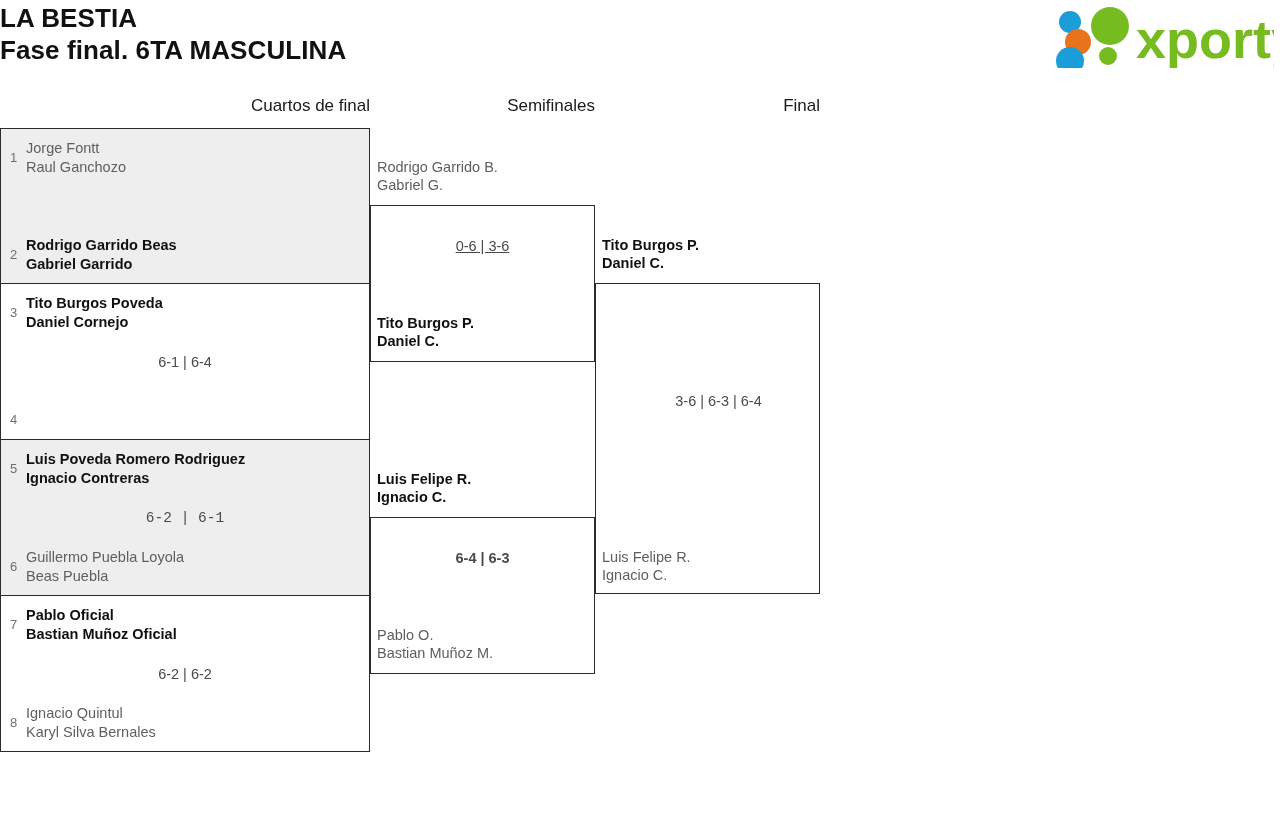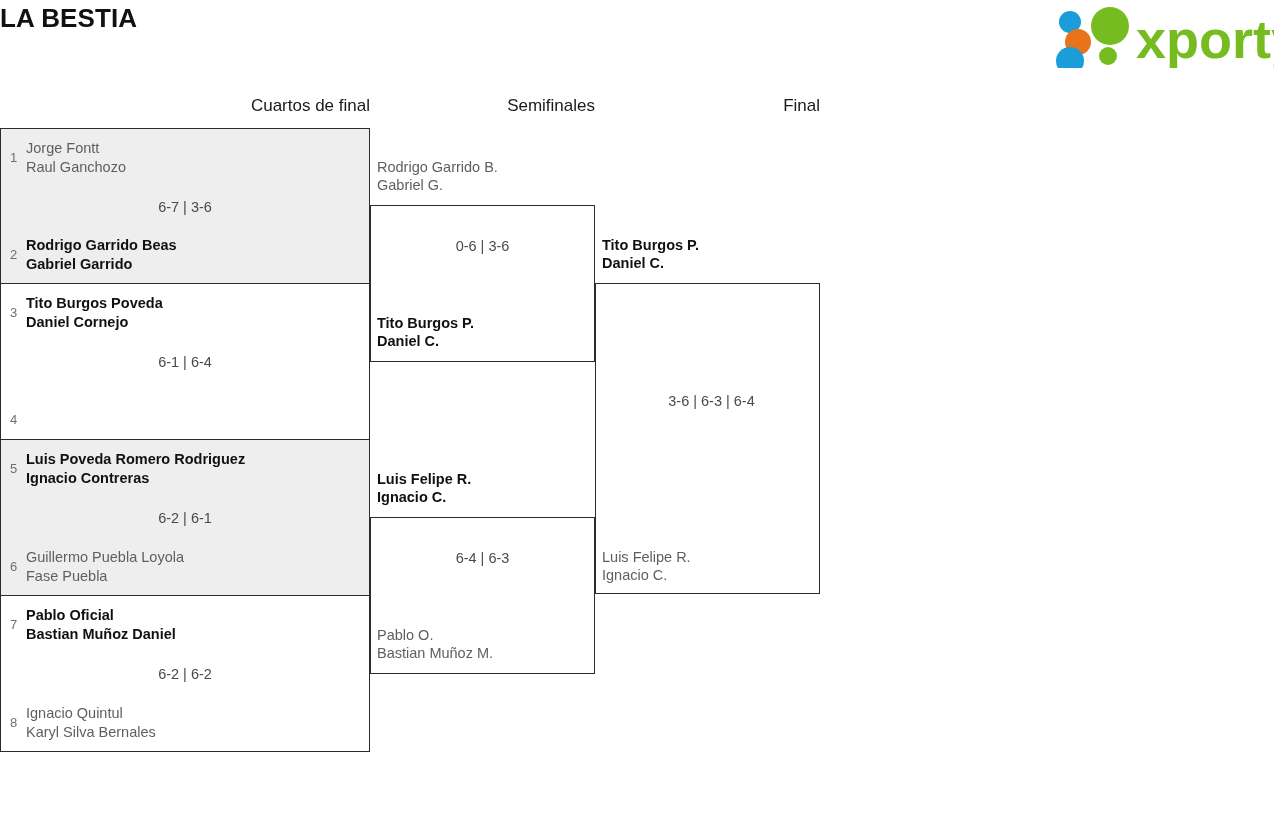--- a/index.html
+++ b/index.html
@@ -149,20 +149,21 @@
     color: #4a4a4a;
     white-space: nowrap;
   }
 </style>
 </head>
 <body>
 
 <div id="header">
   <div id="title-block">
     <div class="title-line1">LA BESTIA</div>
+    <div class="title-line2">Fase final. 6TA MASCULINA</div>
   </div>
 
   <div id="brand-logo">
     <svg width="226" height="62" viewBox="0 0 226 62" xmlns="http://www.w3.org/2000/svg">
 
       <circle cx="22" cy="16" r="11" fill="#1b9dd9"></circle>
       <circle cx="30" cy="36" r="13" fill="#e8731a"></circle>
       <circle cx="22" cy="55" r="14" fill="#1b9dd9"></circle>
       <circle cx="62" cy="20" r="19" fill="#76bc21"></circle>
       <circle cx="60" cy="50" r="9" fill="#76bc21"></circle>
@@ -179,21 +180,20 @@
 <div id="bracket">
 
   <div class="match qf shaded" style="left:0px; top:128px; width:370px; height:156px;">
     <div class="team top">
       <div class="seed">1</div>
       <div class="names">
         <div class="player">Jorge Fontt</div>
         <div class="player">Raul Ganchozo</div>
       </div>
     </div>
-    <div class="score" style="top:69px;">6-7 | 3-6</div>
     <div class="team bottom winner">
       <div class="seed">2</div>
       <div class="names">
         <div class="player">Rodrigo Garrido Beas</div>
         <div class="player">Gabriel Garrido</div>
       </div>
     </div>
   </div>
 
   <div class="match qf stacked" style="left:0px; top:284px; width:370px; height:156px;">
@@ -211,82 +211,82 @@
   </div>
 
   <div class="match qf stacked shaded" style="left:0px; top:440px; width:370px; height:156px;">
     <div class="team top winner">
       <div class="seed">5</div>
       <div class="names">
         <div class="player">Luis Poveda Romero Rodriguez</div>
         <div class="player">Ignacio Contreras</div>
       </div>
     </div>
-    <div class="score" style="top:69px;">6-2 | 6-1</div>
+    <div class="score" style="top:69px;font-family:Liberation Mono, monospace;">6-2 | 6-1</div>
     <div class="team bottom">
       <div class="seed">6</div>
       <div class="names">
         <div class="player">Guillermo Puebla Loyola</div>
-        <div class="player">Fase Puebla</div>
+        <div class="player">Beas Puebla</div>
       </div>
     </div>
   </div>
 
   <div class="match qf stacked" style="left:0px; top:596px; width:370px; height:156px;">
     <div class="team top winner">
       <div class="seed">7</div>
       <div class="names">
         <div class="player">Pablo Oficial</div>
-        <div class="player">Bastian Muñoz Daniel</div>
+        <div class="player">Bastian Muñoz Oficial</div>
       </div>
     </div>
     <div class="score" style="top:69px;">6-2 | 6-2</div>
     <div class="team bottom">
       <div class="seed">8</div>
       <div class="names">
         <div class="player">Ignacio Quintul</div>
         <div class="player">Karyl Silva Bernales</div>
       </div>
     </div>
   </div>
 
   <div class="match" style="left:370px; top:205px; width:225px; height:157px;">
-    <div class="sf-score" style="left:0; top:31px; width:100%;">0-6 | 3-6</div>
+    <div class="sf-score" style="left:0; top:31px; width:100%;text-decoration:underline;">0-6 | 3-6</div>
   </div>
   <div class="outside-team" style="left:370px; top:148px; height:44px;">
     <div class="names">
       <div class="player">Rodrigo Garrido B.</div>
       <div class="player">Gabriel G.</div>
     </div>
   </div>
   <div class="outside-team winner" style="left:370px; top:304px; height:44px;">
     <div class="names">
       <div class="player">Tito Burgos P.</div>
       <div class="player">Daniel C.</div>
     </div>
   </div>
 
-  <div class="match" style="left:370px; top:517px; width:225px; height:157px;">
+  <div class="match" style="left:370px; top:517px; width:225px; height:157px;font-weight:bold;">
     <div class="sf-score" style="left:0; top:31px; width:100%;">6-4 | 6-3</div>
   </div>
   <div class="outside-team winner" style="left:370px; top:460px; height:44px;">
     <div class="names">
       <div class="player">Luis Felipe R.</div>
       <div class="player">Ignacio C.</div>
     </div>
   </div>
   <div class="outside-team" style="left:370px; top:616px; height:44px;">
     <div class="names">
       <div class="player">Pablo O.</div>
       <div class="player">Bastian Muñoz M.</div>
     </div>
   </div>
 
   <div class="match" style="left:595px; top:283px; width:225px; height:311px;">
-    <div class="final-score" style="left:4px; top:108px; width:100%;">3-6 | 6-3 | 6-4</div>
+    <div class="final-score" style="left:11px; top:108px; width:100%;">3-6 | 6-3 | 6-4</div>
   </div>
   <div class="outside-team winner" style="left:595px; top:226px; height:44px;">
     <div class="names">
       <div class="player">Tito Burgos P.</div>
       <div class="player">Daniel C.</div>
     </div>
   </div>
   <div class="outside-team" style="left:595px; top:538px; height:44px;">
     <div class="names">
       <div class="player">Luis Felipe R.</div>

